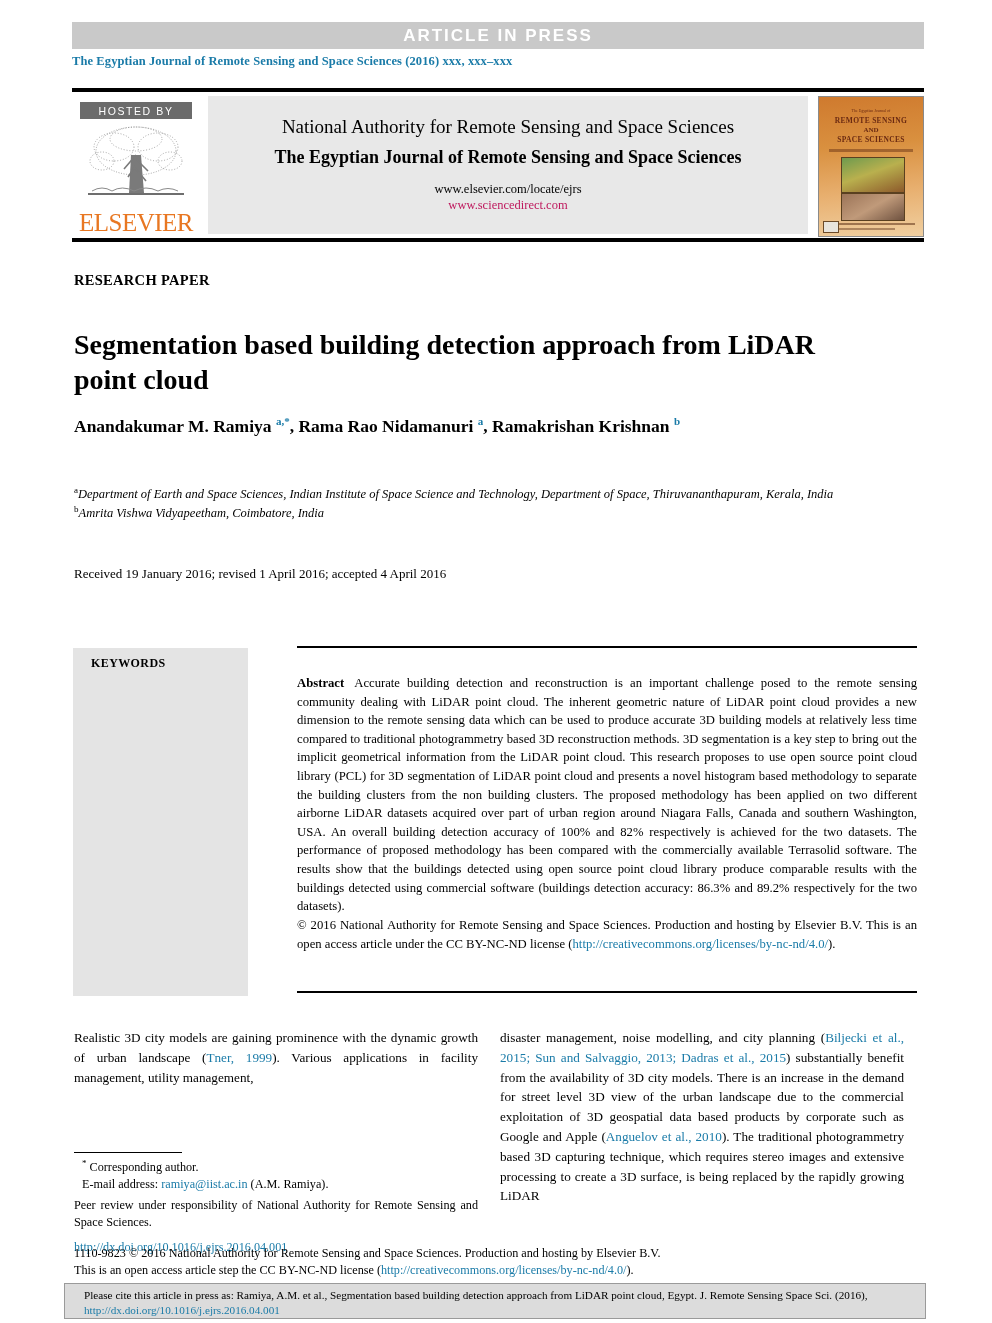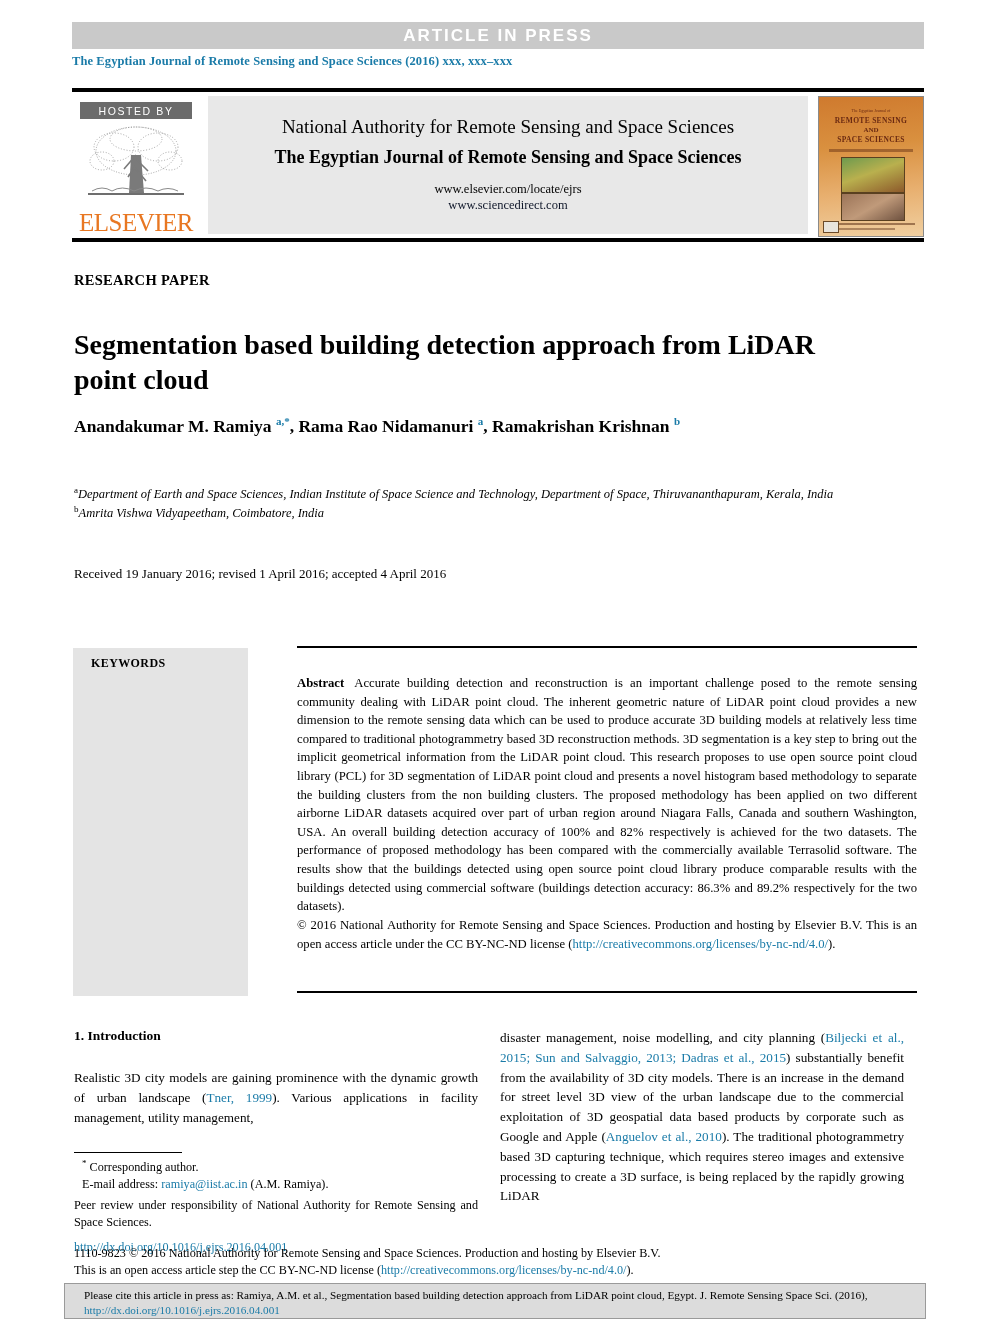--- a/index.html
+++ b/index.html
@@ -125,21 +125,21 @@
     font-family: "Liberation Serif", serif;
     line-height: 1.22;
     margin-bottom: 12px;
   }
   .mast-url {
     font-size: 12.5px;
     font-family: "Liberation Serif", serif;
     line-height: 1.3;
   }
   .mast-url-sd {
-    color: #0f172a;
+    color: #be185d;
   }
   .mast-right {
     flex: 0 0 112px;
     width: 112px;
     margin: 4px 0 4px 0;
     display: flex;
     align-items: flex-start;
     justify-content: flex-end;
   }
   .cover-thumb {
@@ -444,21 +444,20 @@
   <div class="abstract-wrap">
     <div class="rule-thick"></div>
     <div class="abstract-body">
       <span class="abs-label">Abstract</span><span>Accurate building detection and reconstruction is an important challenge posed to the remote sensing community dealing with LiDAR point cloud. The inherent geometric nature of LiDAR point cloud provides a new dimension to the remote sensing data which can be used to produce accurate 3D building models at relatively less time compared to traditional photogrammetry based 3D reconstruction methods. 3D segmentation is a key step to bring out the implicit geometrical information from the LiDAR point cloud. This research proposes to use open source point cloud library (PCL) for 3D segmentation of LiDAR point cloud and presents a novel histogram based methodology to separate the building clusters from the non building clusters. The proposed methodology has been applied on two different airborne LiDAR datasets acquired over part of urban region around Niagara Falls, Canada and southern Washington, USA. An overall building detection accuracy of 100% and 82% respectively is achieved for the two datasets. The performance of proposed methodology has been compared with the commercially available Terrasolid software. The results show that the buildings detected using open source point cloud library produce comparable results with the buildings detected using commercial software (buildings detection accuracy: 86.3% and 89.2% respectively for the two datasets).</span>
       <span class="abs-copy"><span>© 2016 National Authority for Remote Sensing and Space Sciences. Production and hosting by Elsevier B.V.   This is an open access article under the CC BY-NC-ND license (</span><span class="link">http://creativecommons.org/licenses/by-nc-nd/4.0/</span><span>).</span></span>
     </div>
   </div>
   <div class="abstract-rule-bottom"></div>
 
   <div class="col-left">
-    <div class="sec-head">1. Introduction</div>
     <p class="body-par"><span>Realistic 3D city models are gaining prominence with the dynamic growth of urban landscape (</span><span class="link">Tner, 1999</span><span>). Various applications in facility management, utility management,</span></p>
   </div>
 
   <div class="col-right">
     <p class="body-par"><span>disaster management, noise modelling, and city planning (</span><span class="link">Biljecki et al., 2015; Sun and Salvaggio, 2013; Dadras et al., 2015</span><span>) substantially benefit from the availability of 3D city models. There is an increase in the demand for street level 3D view of the urban landscape due to the commercial exploitation of 3D geospatial data based products by corporate such as Google and Apple (</span><span class="link">Anguelov et al., 2010</span><span>). The traditional photogrammetry based 3D capturing technique, which requires stereo images and extensive processing to create a 3D surface, is being replaced by the rapidly growing LiDAR</span></p>
   </div>
 
   <div class="footnotes">
     <div class="fn-rule"></div>
     <div class="fn-line fn-indent"><span class="fn-star">*</span> <span>Corresponding author.</span></div>

